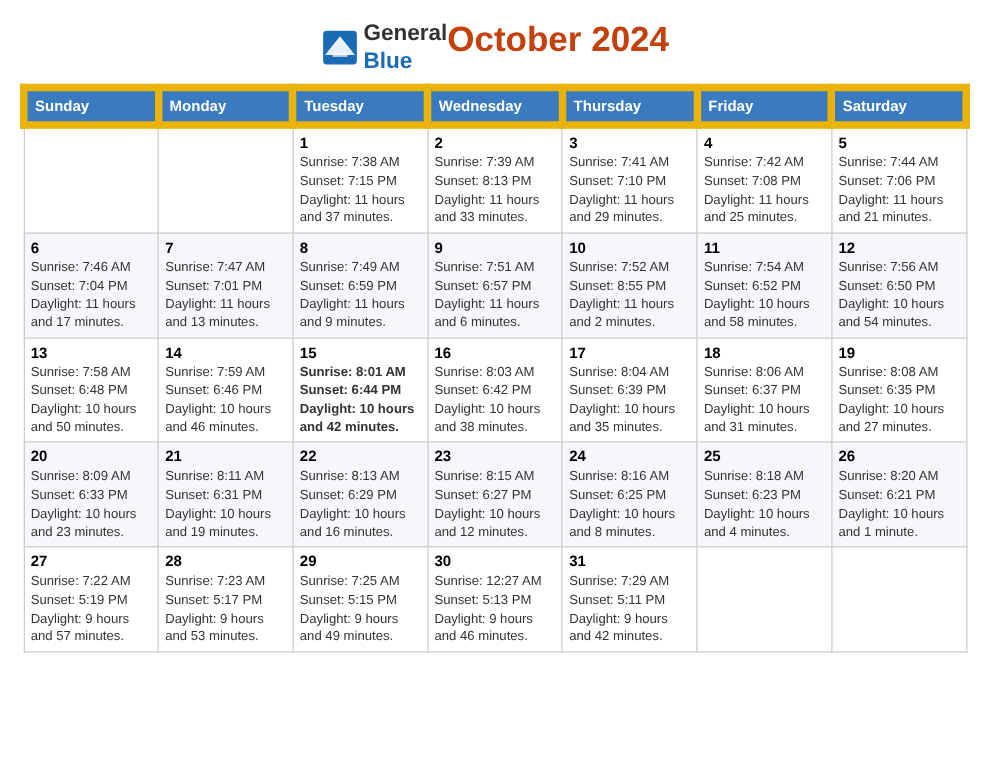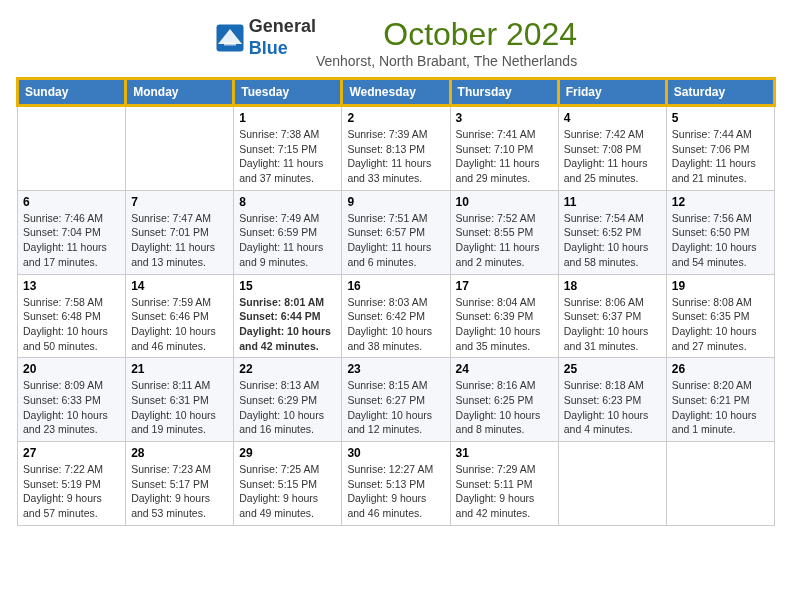--- a/index.html
+++ b/index.html
@@ -29,40 +29,40 @@
     }
     .logo-blue { color: #1a6bb5; }
     .logo-icon {
       width: 30px;
       height: 30px;
     }
     .title-block {
       text-align: right;
     }
     .month-title {
-      font-size: 32px;
-      font-weight: normal;
-      color: #4d7c0f;
+      font-size: 28px;
+      font-weight: bold;
+      color: #c2410c;
     }
     .subtitle {
       font-size: 14px;
       color: #555;
     }
     .calendar {
       width: 100%;
       border-collapse: collapse;
       font-size: 11px;
     }
     .calendar th {
       background: #3a7abf;
       color: #fff;
       text-align: left;
       padding: 5px 6px;
       font-size: 12px;
-      border: 3px solid #eab308;
+      border: 6px solid #eab308;
     }
     .calendar td {
       border: 1px solid #ccc;
       vertical-align: top;
       padding: 4px 5px;
       width: 108px;
       min-height: 80px;
       background: #fff;
     }
     .calendar tr:nth-child(even) td {
@@ -92,21 +92,20 @@
       <polygon points="20,8 36,28 4,28" fill="#fff" opacity="0.9"></polygon>
       <rect x="12" y="26" width="16" height="4" fill="#fff" opacity="0.7"></rect>
     </svg>
     <div>
       <div class="logo-text" style="color:#333;">General</div>
       <div class="logo-text logo-blue">Blue</div>
     </div>
   </div>
   <div class="title-block">
     <div class="month-title">October 2024</div>
-    <div class="subtitle">Venhorst, North Brabant, The Netherlands</div>
   </div>
 </div>
 
 <table class="calendar">
   <thead>
     <tr id="weekday-header">
         <th>Sunday</th>
         <th>Monday</th>
         <th>Tuesday</th>
         <th>Wednesday</th>

